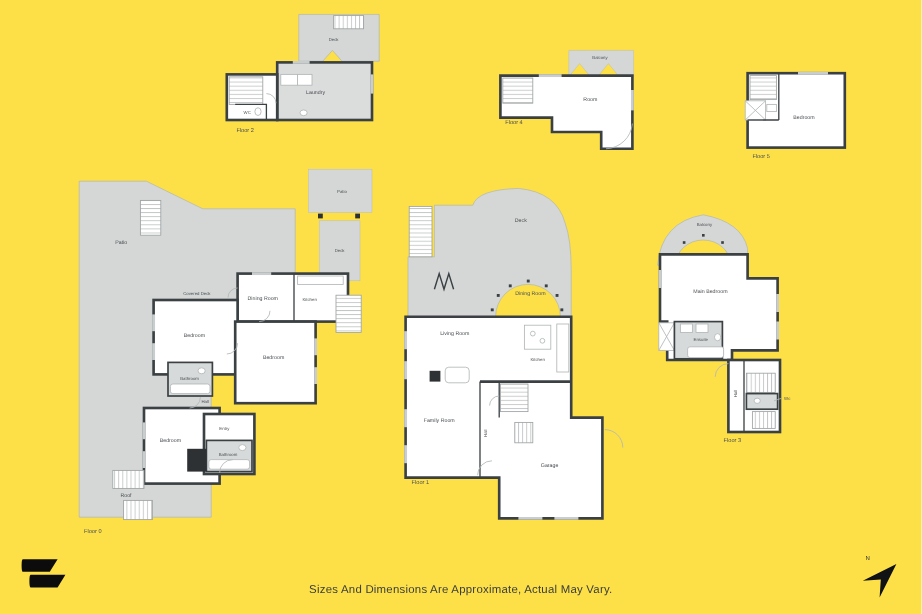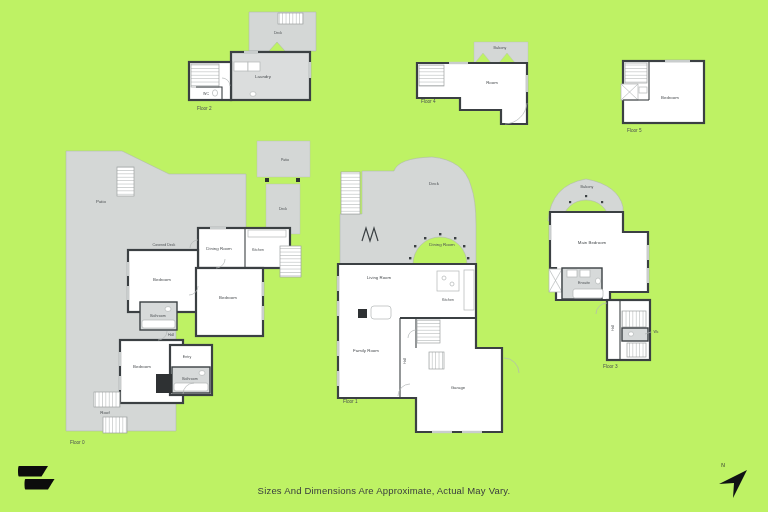--- a/index.html
+++ b/index.html
@@ -1,16 +1,16 @@
 <!DOCTYPE html>
 <html><head>
 <meta charset="utf-8">
 <style>
   html,body{margin:0;padding:0;background:#ffffff;}
-  .stage{position:relative;width:768px;height:512px;background:#bef264;overflow:hidden;
+  .stage{position:relative;width:768px;height:512px;background:#fde047;overflow:hidden;
          font-family:"Liberation Sans",sans-serif;}
   svg{display:block;}
   .out   {fill:#d4d7d6;stroke:#aab0af;stroke-width:.5;}
   .outl  {fill:#d4d7d6;stroke:#b7bcbb;stroke-width:.4;}
   .room  {fill:#ffffff;stroke:#3b4043;stroke-width:2.2;stroke-linejoin:miter;}
   .roomg {fill:#dbdddd;stroke:#3b4043;stroke-width:2.2;}
   .grey  {fill:#d7dada;stroke:#3b4043;stroke-width:1.4;}
   .wall  {stroke:#3b4043;stroke-width:2.2;fill:none;}
   .iwall {stroke:#3b4043;stroke-width:1.1;fill:none;}
   .fx    {fill:#ffffff;stroke:#b2b6b6;stroke-width:.7;}

